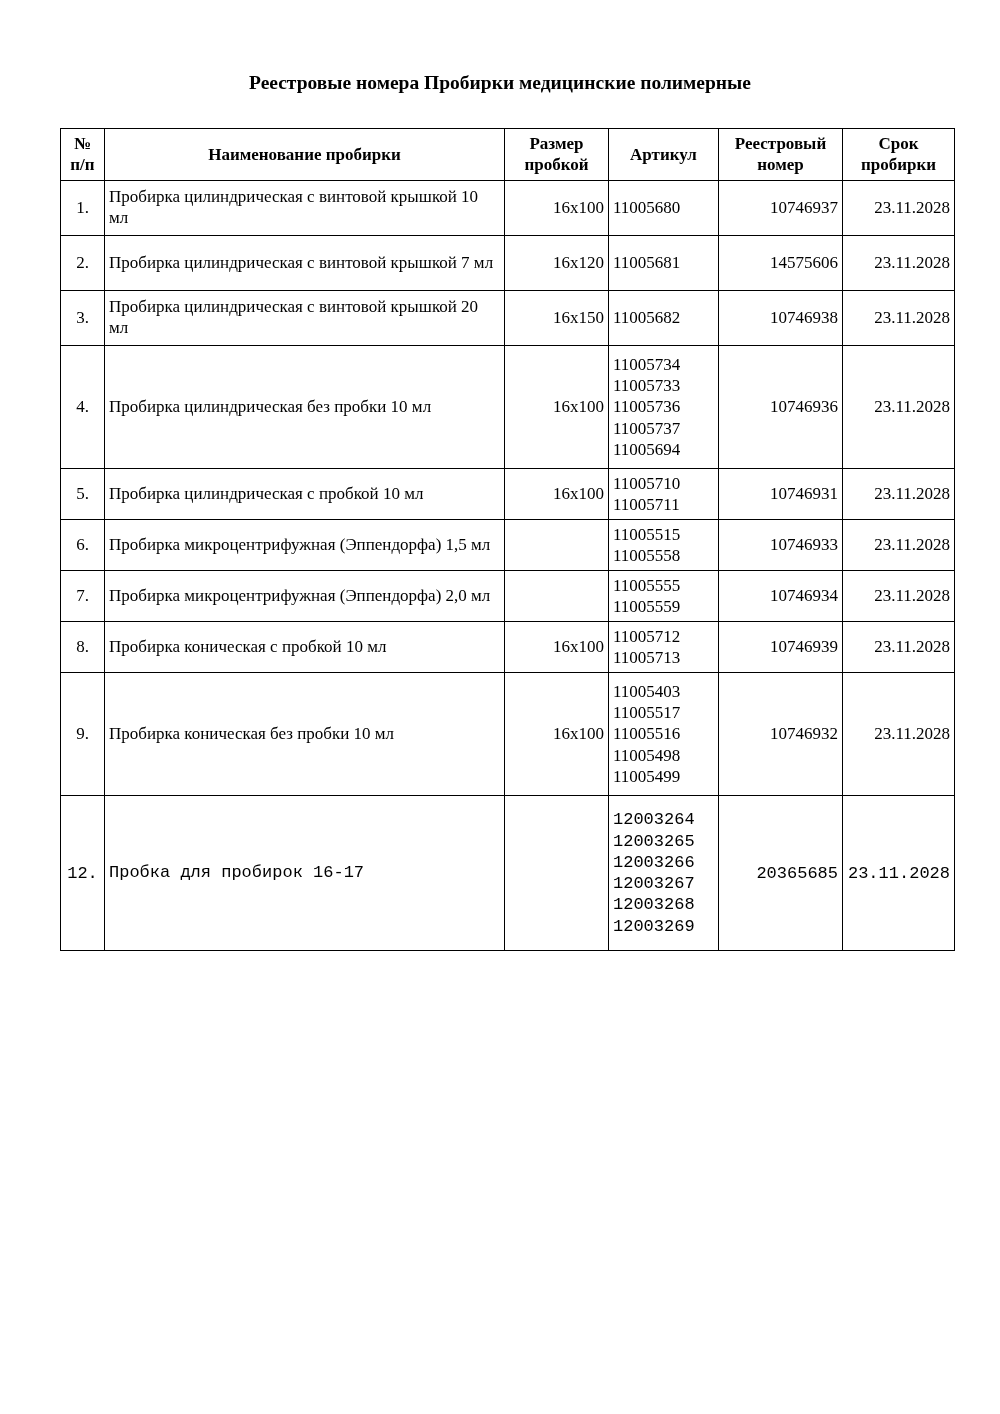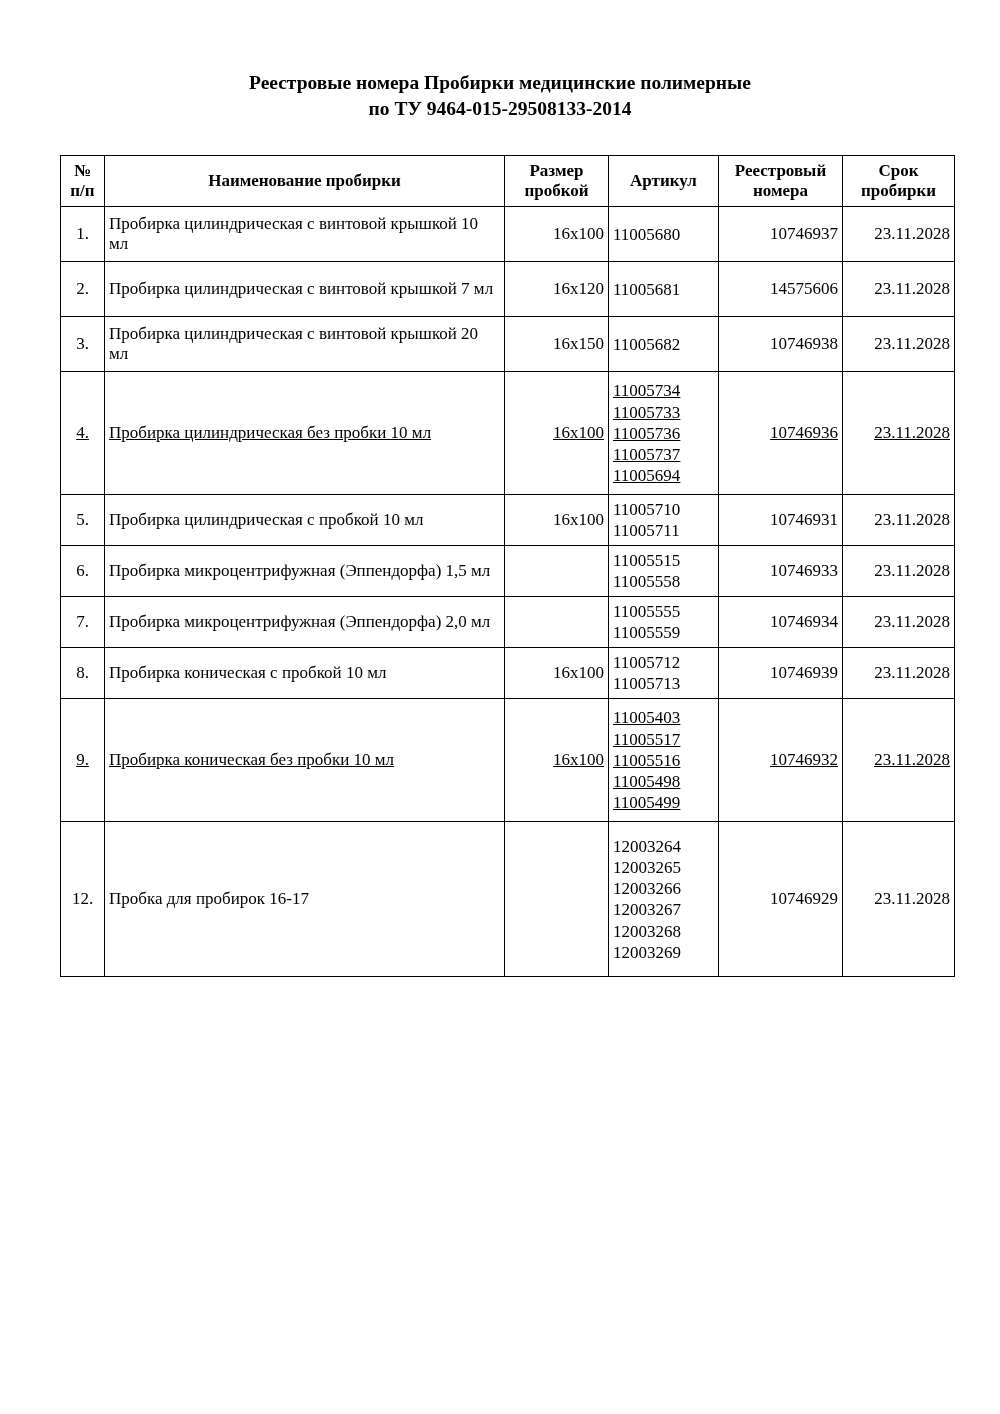--- a/index.html
+++ b/index.html
@@ -71,33 +71,32 @@
   td.center {
     text-align: right;
   }
   td.art {
     text-align: left;
     line-height: 1.25;
     white-space: pre-line;
     padding-top: 4px;
     padding-bottom: 4px;
   }
-  .row-tall td { height: 118px; text-decoration: underline; }
-  .row-xtall td { height: 150px; }
+  .row-tall td { height: 118px; }
+  .row-xtall td { height: 150px; font-family: Liberation Mono, monospace; }
   .row-short td { height: 46px; }
   .row-mid td { height: 50px; }
 </style>
 </head>
 <body>
 
 <div class="page">
 
   <div class="doc-title">
     <span>Реестровые номера Пробирки медицинские полимерные</span>
-    <span class="line2">по ТУ 9464-015-29508133-2014</span>
   </div>
 
   <table class="reg-table">
     <colgroup>
       <col class="c-num">
       <col class="c-name">
       <col class="c-size">
       <col class="c-art">
       <col class="c-reg">
       <col class="c-date">
@@ -109,21 +108,21 @@
           <div>п/п</div>
         </th>
         <th>Наименование пробирки</th>
         <th>
           <div>Размер</div>
           <div>пробкой</div>
         </th>
         <th>Артикул</th>
         <th>
           <div>Реестровый</div>
-          <div>номера</div>
+          <div>номер</div>
         </th>
         <th>
           <div>Срок</div>
           <div>пробирки</div>
         </th>
       </tr>
     </thead>
     <tbody>
       <tr class="row-mid">
         <td class="num">1.</td>
@@ -212,19 +211,19 @@
       <tr class="row-xtall">
         <td class="num" style="vertical-align:middle">12.</td>
         <td class="name">Пробка для пробирок 16-17</td>
         <td class="center"></td>
         <td class="art">12003264
 12003265
 12003266
 12003267
 12003268
 12003269</td>
-        <td class="center">10746929</td>
+        <td class="center">20365685</td>
         <td class="center">23.11.2028</td>
       </tr>
     </tbody>
   </table>
 
 </div>
 
 </body></html>

